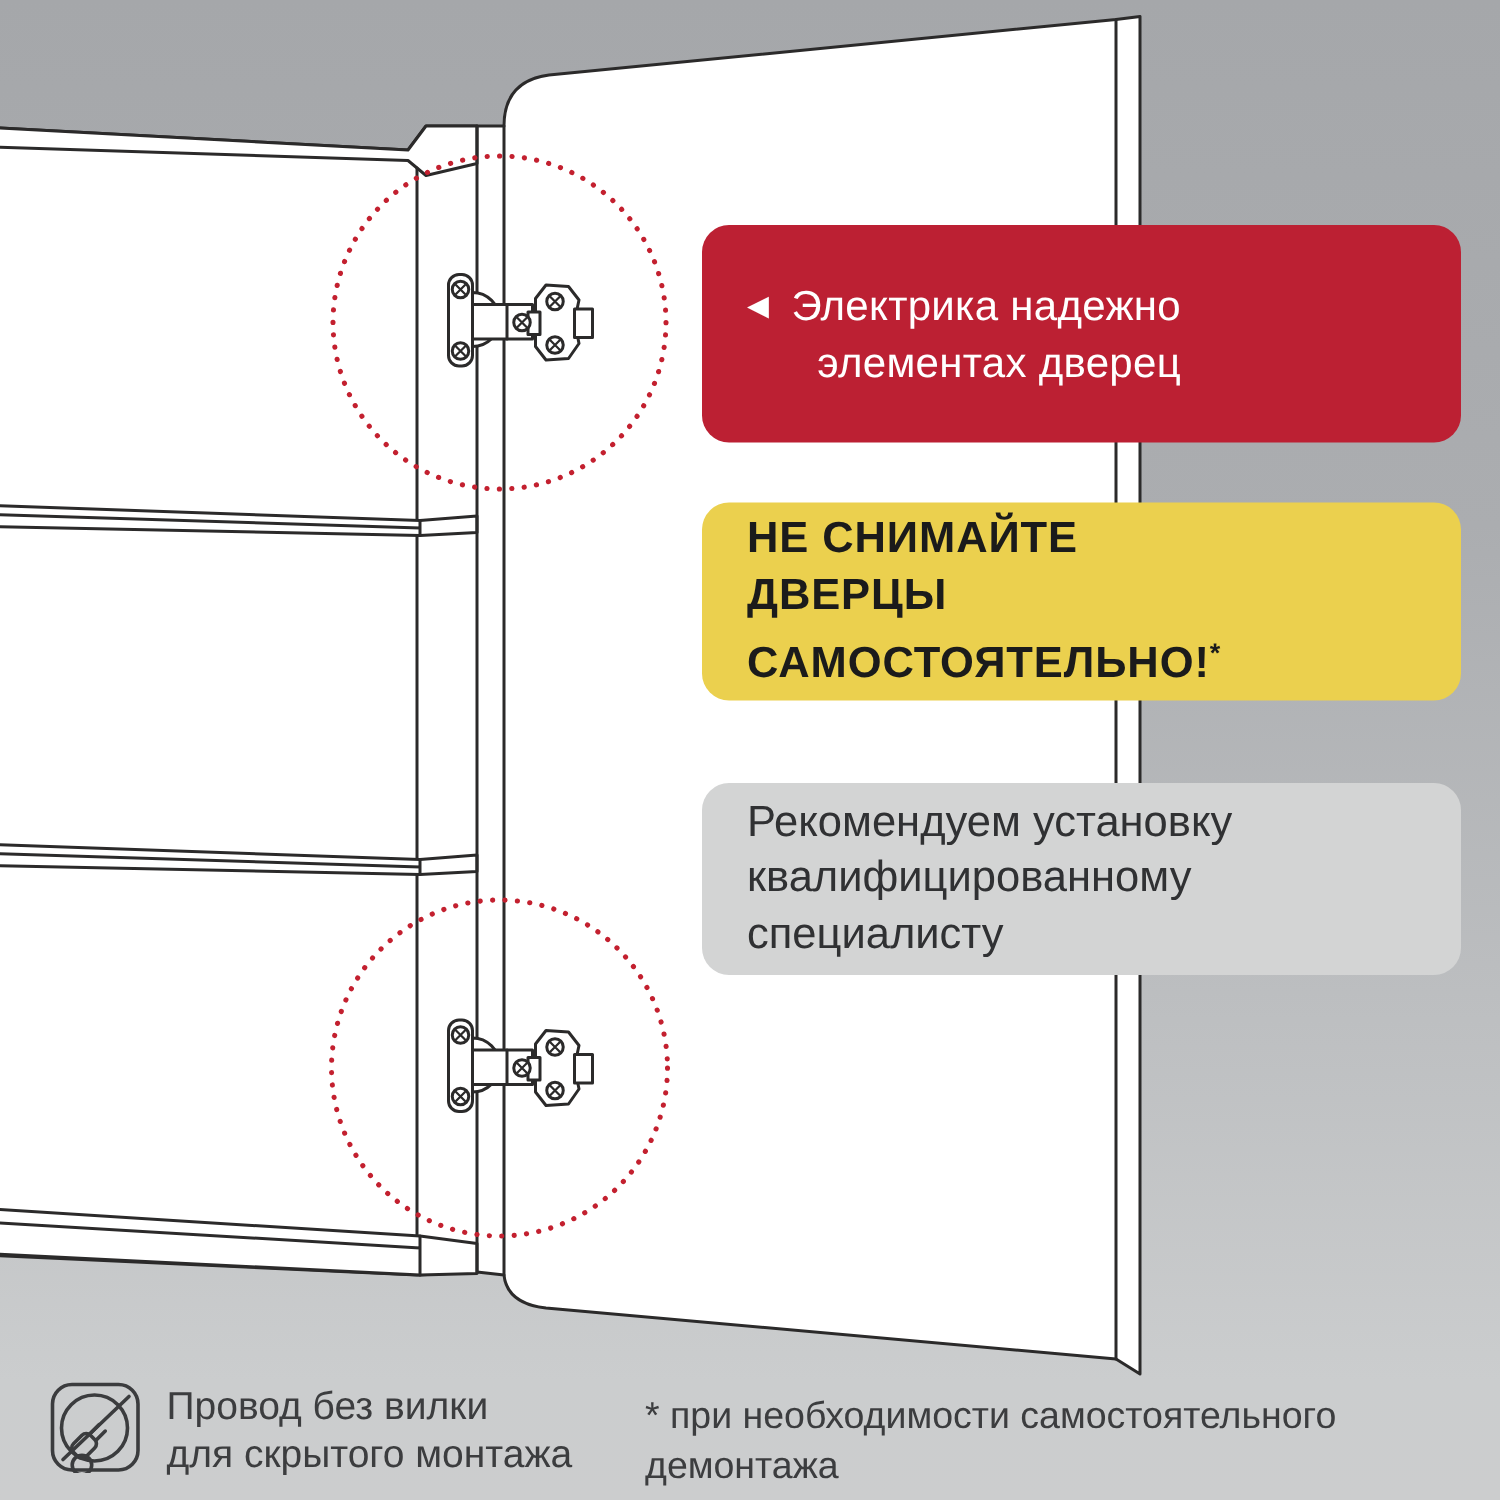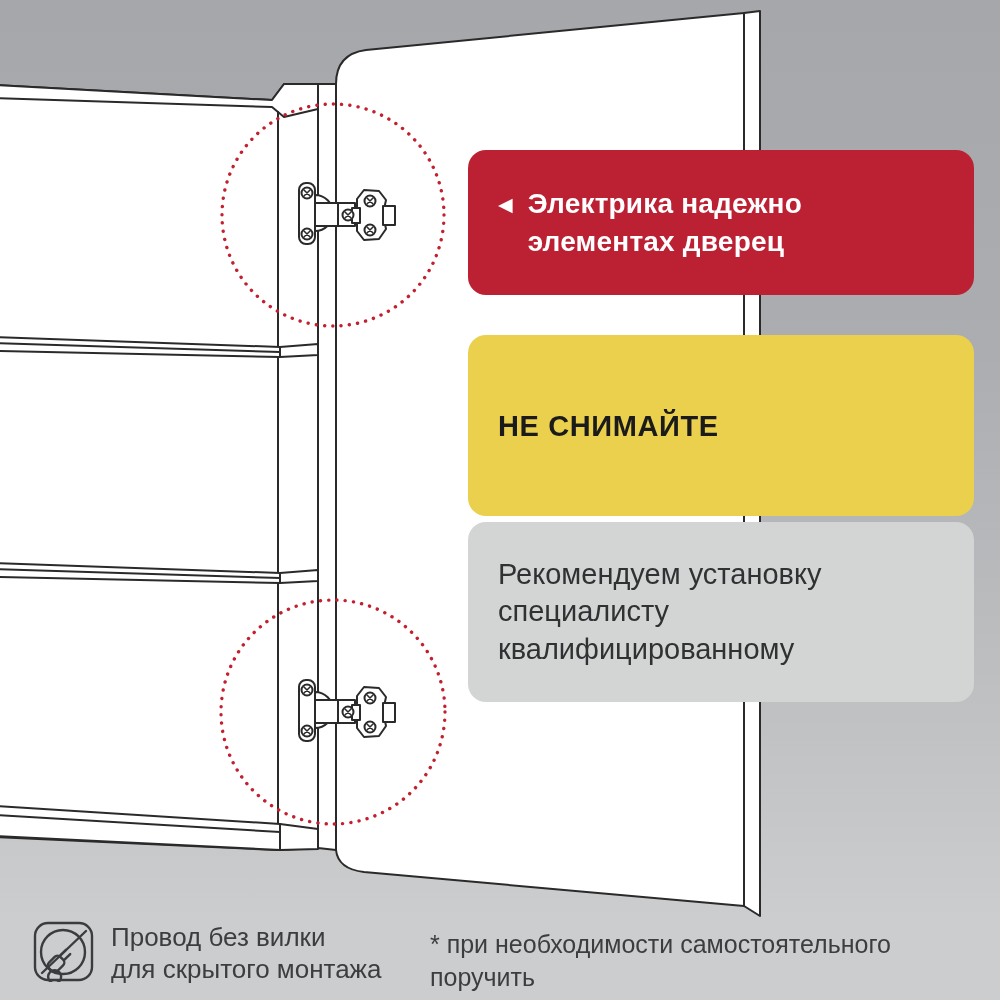--- a/index.html
+++ b/index.html
@@ -9,25 +9,25 @@
     font-family:"Liberation Sans",sans-serif;
   }
   .art{position:absolute;left:0;top:0;width:1000px;height:1000px;display:block;}
   .callout{
     position:absolute;left:468px;width:506px;border-radius:18px;box-sizing:border-box;
     display:flex;flex-direction:column;justify-content:center;padding:0 28px 0 30px;
   }
   .callout-red{top:150px;height:145px;background:#bc2033;color:#ffffff;}
   .red-row{display:flex;align-items:flex-start;}
   .marker{font-size:19px;line-height:38px;margin-right:15px;margin-top:1px;}
-  .callout-red .line{font-size:28px;line-height:38px;font-weight:700;letter-spacing:.2px;}
-  .callout-yellow{top:335px;height:181px;background:#ebd04e;color:#1b1b1b;}
+  .callout-red .line{font-size:28px;line-height:38px;font-weight:400;letter-spacing:.2px;text-align:right;}
+  .callout-yellow{top:335px;height:132px;background:#ebd04e;color:#1b1b1b;}
   .callout-yellow .line{font-size:29px;line-height:38px;font-weight:700;letter-spacing:.6px;}
   .callout-yellow sup{font-size:.62em;font-weight:700;}
-  .callout-gray{top:522px;height:180px;background:#d3d4d4;color:#303133;}
+  .callout-gray{top:522px;height:128px;background:#d3d4d4;color:#303133;}
   .callout-gray .line{font-size:29px;line-height:37.5px;font-weight:400;}
   .footer-badge{position:absolute;left:33px;top:921px;display:flex;align-items:flex-start;color:#3c3d3f;}
   .badge-icon{width:61px;height:61px;margin-right:17px;flex:0 0 auto;}
   .badge-lines .line{font-size:26px;line-height:32px;}
   .footer-note{position:absolute;left:430px;top:928px;color:#3c3d3f;}
   .footer-note .line{font-size:25px;line-height:33px;}
 </style>
 </head>
 <body>
 
@@ -91,26 +91,27 @@
       <span class="marker">◀</span>
       <div>
         <div class="line">Электрика надежно</div>
         <div class="line">элементах дверец</div>
       </div>
     </div>
   </div>
 
   <div class="callout callout-yellow">
     <div class="line">НЕ СНИМАЙТЕ</div>
+    <div class="line"><span>ДВЕРЦЫ САМОСТОЯТЕЛЬНО!</span><sup>*</sup></div>
   </div>
 
   <div class="callout callout-gray">
     <div class="line">Рекомендуем установку</div>
+    <div class="line">квалифицированному</div>
     <div class="line">специалисту</div>
-    <div class="line">квалифицированному</div>
   </div>
 
   <div class="footer-badge">
     <svg class="badge-icon" viewBox="0 0 61 61" fill="none" stroke="#3b3c3e" stroke-width="2.4" stroke-linecap="round" stroke-linejoin="round">
       <rect x="2" y="2" width="57" height="57" rx="13"></rect>
       <circle cx="30" cy="31" r="22"></circle>
       <g transform="translate(28 38) rotate(-45)">
         <rect x="-15" y="-6" width="16" height="12" rx="4"></rect>
         <line x1="2" y1="-3" x2="10" y2="-3"></line>
         <line x1="2" y1="3" x2="10" y2="3"></line>
@@ -118,17 +119,17 @@
       </g>
       <line x1="9" y1="52" x2="53" y2="10"></line>
     </svg>
     <div class="badge-lines">
       <div class="line">Провод без вилки</div>
       <div class="line">для скрытого монтажа</div>
     </div>
   </div>
 
   <div class="footer-note">
-    <div class="line">* при необходимости самостоятельного поручить</div>
+    <div class="line">* при необходимости самостоятельного демонтажа</div>
     <div class="line">дверец - внимательно изучите инструкцию</div>
   </div>
 
 </div>
 
 </body></html>

